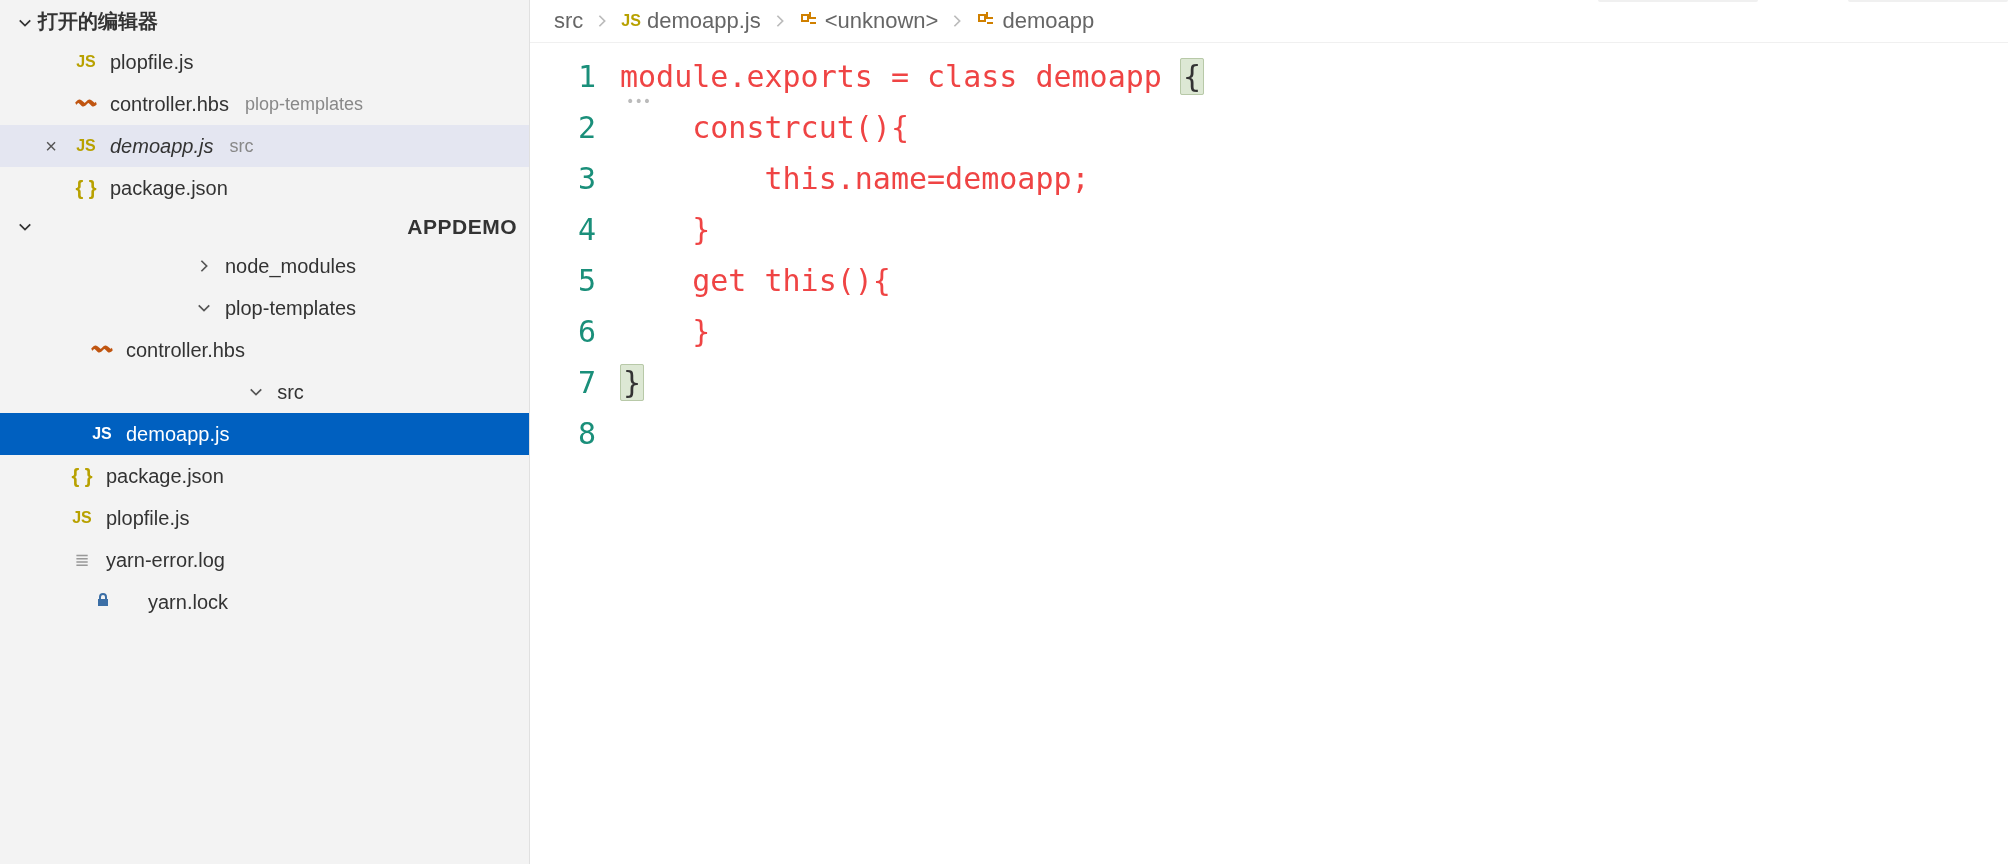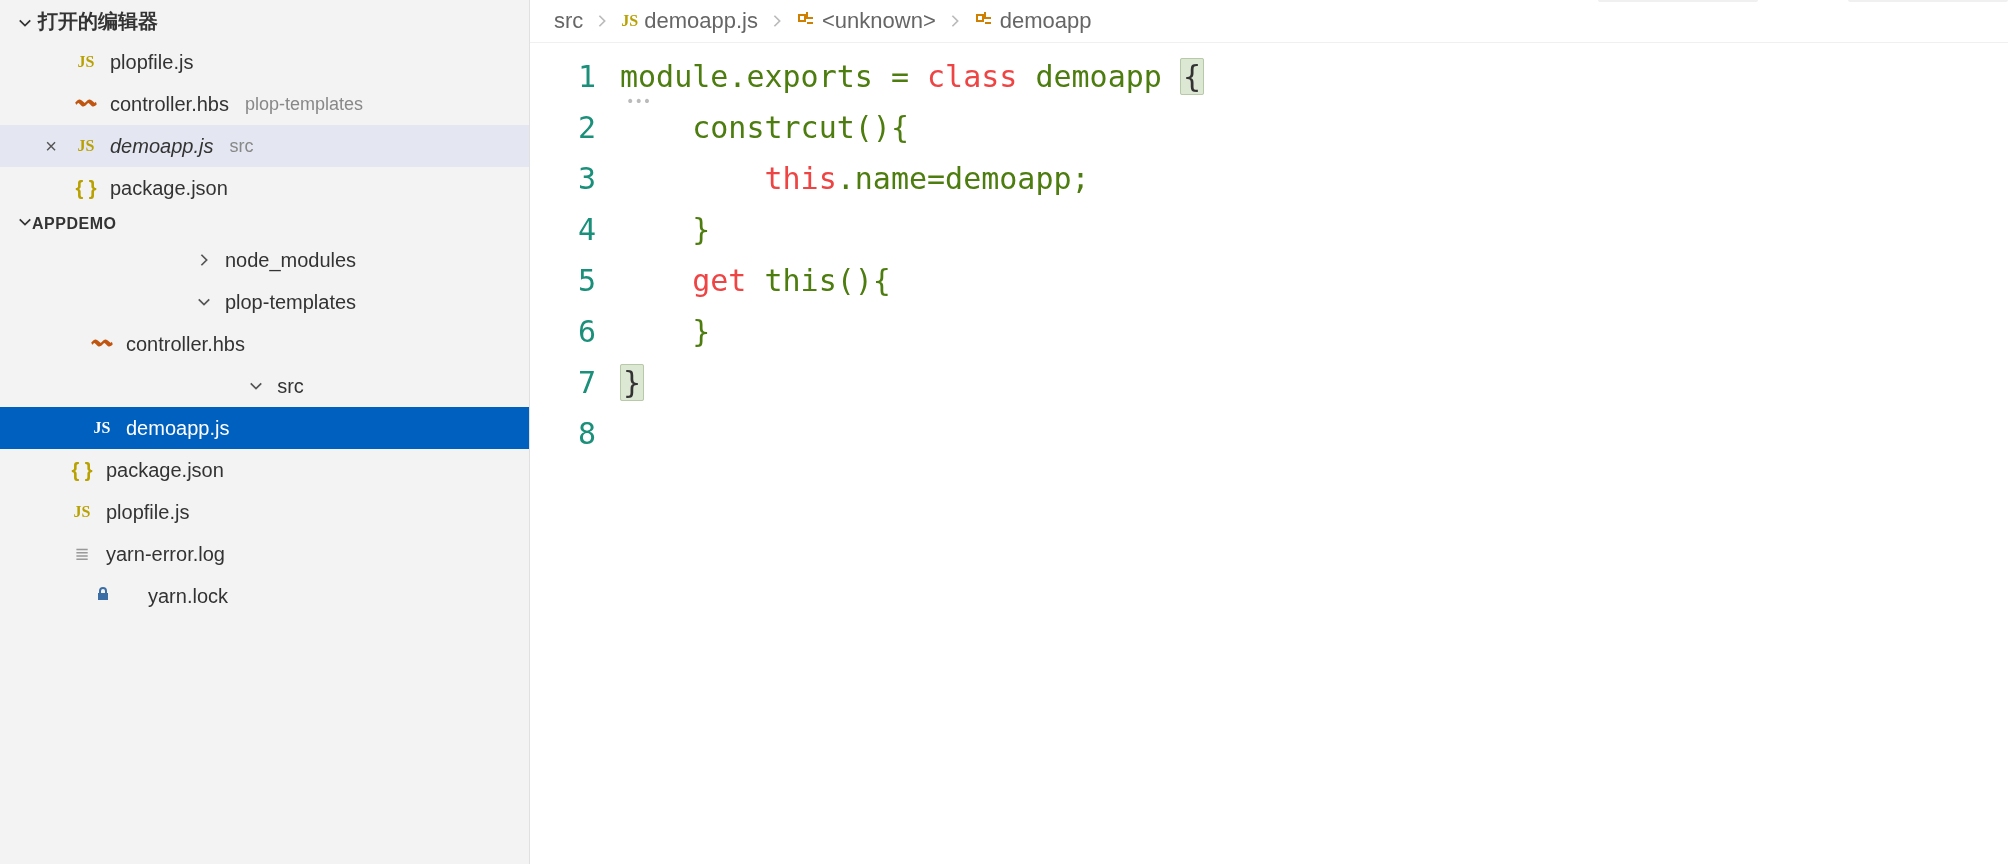--- a/index.html
+++ b/index.html
@@ -31,23 +31,24 @@
   padding: 6px 12px 6px 18px;
   font-weight: 700;
   cursor: pointer;
 }
 .section-header .chev { width: 20px; }
 .section-header-small {
   display: flex;
   align-items: center;
   padding: 6px 12px 6px 18px;
   font-weight: 700;
-  font-size: 16px;
+  font-size: 21px;
   letter-spacing: 0.5px;
   cursor: pointer;
+  justify-content: space-between;
 }
 .file-row {
   display: flex;
   align-items: center;
   padding: 6px 12px 6px 40px;
   cursor: pointer;
   gap: 10px;
   height: 42px;
 }
 .file-row.active-open {
@@ -97,24 +98,24 @@
   text-align: right;
   color: #2a8;
   padding-right: 24px;
 }
 .gutter .ln { height: 51px; line-height: 51px; color: #1a8f7a; }
 .code {
   flex: 1;
 }
 .code .line { height: 51px; line-height: 51px; white-space: pre; }
 .tok-kw { color: #ef4444; }
-.tok-id { color: #4d7c0f; }
+.tok-id { color: #ef4444; }
 .tok-brace-hl { background: #dde8d4; border:1px solid #b8c9a8; padding:0 2px; border-radius:2px;}
 .dots { color:#bbb; font-size:14px; margin-left:6px; line-height:10px; }
-.js-icon { color:#b8a100; font-weight:700; font-size:16px;font-family:Liberation Serif, serif;}
+.js-icon { color:#b8a100; font-weight:700; font-size:16px;}
 .json-icon { color:#b8a100; font-weight:700; font-size:20px;}
 .hbs-icon { color:#c05510; font-weight:700; font-size:20px; position:relative; top:-4px;}
 .log-icon { color:#999; font-size:18px;}
 .lock-icon { color:#3b6ea5; font-size:18px;}
 .class-icon { color:#d08000; font-size:20px;}
 .chev svg, .sep svg { width:14px; height:14px; }
 </style>
 </head>
 <body>
 

